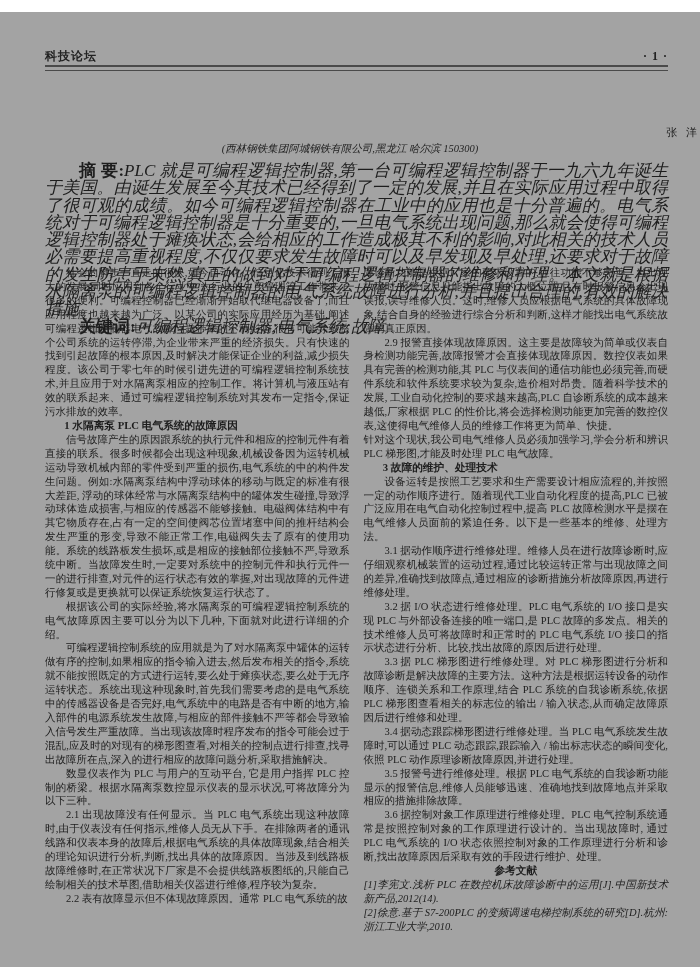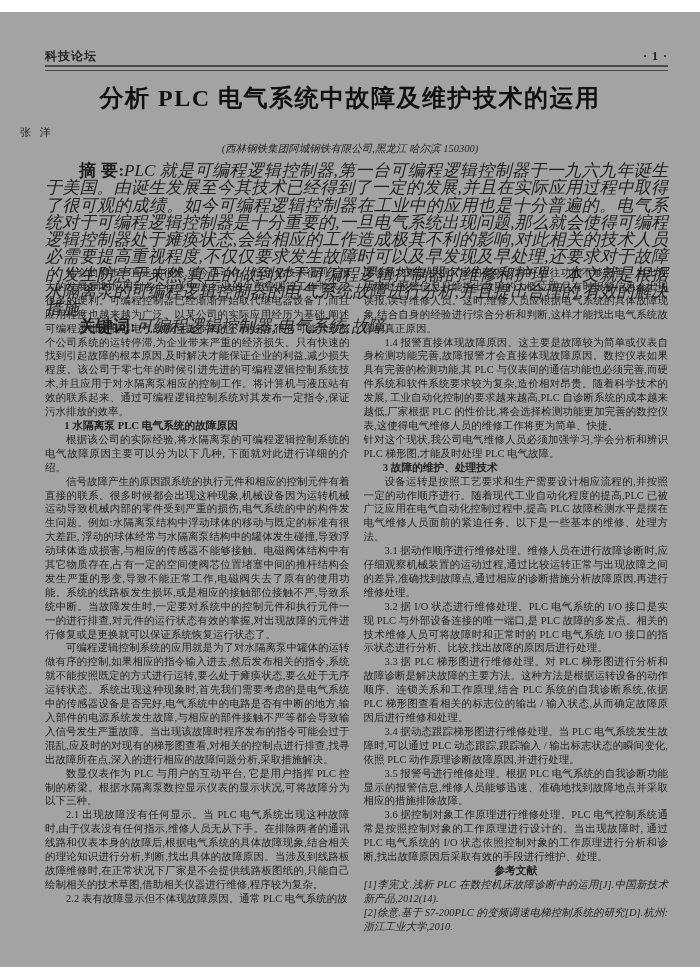--- a/index.html
+++ b/index.html
@@ -23,21 +23,21 @@
     border-top:2px solid #4a4a4a;border-bottom:1px solid #4a4a4a;
   }
   
   .title{
     position:absolute;top:70px;left:0;right:0;
     text-align:center;font-size:24px;font-weight:bold;
     letter-spacing:1.5px;color:#111;
   }
   .author{
     position:absolute;top:113px;left:0;right:0;
-    text-align:left;font-size:11px;letter-spacing:3px;color:#222;padding-left:20px;
+    text-align:right;font-size:11px;letter-spacing:3px;color:#222;padding-left:20px;
   }
   .affiliation{
     position:absolute;top:130px;left:0;right:0;
     text-align:center;font-size:10.5px;font-style:italic;color:#222;
   }
   
   .abstract-block{
     position:absolute;top:150px;left:45px;right:32px;
     font-size:17px;line-height:17.3px;text-align:justify;
   }
@@ -66,45 +66,44 @@
 <body>
 
 <div class="page">
 
   <div class="running-head">
     <span>科技论坛</span>
     <span>· 1 ·</span>
   </div>
   <div class="head-rule"></div>
 
-  <div class="title">分析 PLC 电气系统中故障及维护技术的运用</div>
   <div class="author">张 洋</div>
   <div class="affiliation">(西林钢铁集团阿城钢铁有限公司,黑龙江 哈尔滨 150300)</div>
 
   <div class="abstract-block">
     <p><span class="abs-label">摘 要:</span><span class="abs-text">PLC 就是可编程逻辑控制器,第一台可编程逻辑控制器于一九六九年诞生于美国。由诞生发展至今其技术已经得到了一定的发展,并且在实际应用过程中取得了很可观的成绩。如今可编程逻辑控制器在工业中的应用也是十分普遍的。电气系统对于可编程逻辑控制器是十分重要的,一旦电气系统出现问题,那么就会使得可编程逻辑控制器处于瘫痪状态,会给相应的工作造成极其不利的影响,对此相关的技术人员必需要提高重视程度,不仅仅要求发生故障时可以及早发现及早处理,还要求对于故障的发生防患于未然,真正的做到对于可编程逻辑控制器的维修和护理。本文就是根据水隔离泵的可编程逻辑控制器的电气系统故障进行分析,并且提出合理的,有效的解决措施。</span></p>
     <p><span class="kw-label">关键词:</span><span class="kw-text">可编程逻辑控制器;电气系统;故障</span></p>
   </div>
 
   <div class="body-cols">
 
     <div class="col">
       <p>社会的脚步一直走的很快,如今自动化、信息化技术得到了很大的发展,同时应用到各个行业中,为行业的生产管理等工作带来了很多的便利。可编程控制器已经渐渐开始取代继电器设备了,而且应用程度也越来越为广泛。以某公司的实际应用经历为基础,阐述可编程逻辑控制器电气故障问题带来的不利影响,很有可能导致整个公司系统的运转停滞,为企业带来严重的经济损失。只有快速的找到引起故障的根本原因,及时解决才能保证企业的利益,减少损失程度。该公司于零七年的时候引进先进的可编程逻辑控制系统技术,并且应用于对水隔离泵相应的控制工作。将计算机与液压站有效的联系起来、通过可编程逻辑控制系统对其发布一定指令,保证污水排放的效率。</p>
       <h3>1 水隔离泵 PLC 电气系统的故障原因</h3>
+      <p>信号故障产生的原因跟系统的执行元件和相应的控制元件有着直接的联系。很多时候都会出现这种现象,机械设备因为运转机械运动导致机械内部的零件受到严重的损伤,电气系统的中的构件发生问题。例如:水隔离泵结构中浮动球体的移动与既定的标准有很大差距, 浮动的球体经常与水隔离泵结构中的罐体发生碰撞,导致浮动球体造成损害,与相应的传感器不能够接触。电磁阀体结构中有其它物质存在,占有一定的空间使阀芯位置堵塞中间的推杆结构会发生严重的形变,导致不能正常工作,电磁阀失去了原有的使用功能。系统的线路板发生损坏,或是相应的接触部位接触不严,导致系统中断。当故障发生时,一定要对系统中的控制元件和执行元件一一的进行排查,对元件的运行状态有效的掌握,对出现故障的元件进行修复或是更换就可以保证系统恢复运行状态了。</p>
       <p>根据该公司的实际经验,将水隔离泵的可编程逻辑控制系统的电气故障原因主要可以分为以下几种, 下面就对此进行详细的介绍。</p>
-      <p>信号故障产生的原因跟系统的执行元件和相应的控制元件有着直接的联系。很多时候都会出现这种现象,机械设备因为运转机械运动导致机械内部的零件受到严重的损伤,电气系统的中的构件发生问题。例如:水隔离泵结构中浮动球体的移动与既定的标准有很大差距, 浮动的球体经常与水隔离泵结构中的罐体发生碰撞,导致浮动球体造成损害,与相应的传感器不能够接触。电磁阀体结构中有其它物质存在,占有一定的空间使阀芯位置堵塞中间的推杆结构会发生严重的形变,导致不能正常工作,电磁阀失去了原有的使用功能。系统的线路板发生损坏,或是相应的接触部位接触不严,导致系统中断。当故障发生时,一定要对系统中的控制元件和执行元件一一的进行排查,对元件的运行状态有效的掌握,对出现故障的元件进行修复或是更换就可以保证系统恢复运行状态了。</p>
       <p>可编程逻辑控制系统的应用就是为了对水隔离泵中罐体的运转做有序的控制,如果相应的指令输入进去,然后发布相关的指令,系统就不能按照既定的方式进行运转,要么处于瘫痪状态,要么处于无序运转状态。系统出现这种现象时,首先我们需要考虑的是电气系统中的传感器设备是否完好,电气系统中的电路是否有中断的地方,输入部件的电源系统发生故障,与相应的部件接触不严等都会导致输入信号发生严重故障。当出现该故障时程序发布的指令可能会过于混乱,应及时的对现有的梯形图查看,对相关的控制点进行排查,找寻出故障所在点,深入的进行相应的故障问题分析,采取措施解决。</p>
       <p>数显仪表作为 PLC 与用户的互动平台, 它是用户指挥 PLC 控制的桥梁。根据水隔离泵数控显示仪表的显示状况,可将故障分为以下三种。</p>
       <p>2.1 出现故障没有任何显示。当 PLC 电气系统出现这种故障时,由于仪表没有任何指示,维修人员无从下手。在排除两者的通讯线路和仪表本身的故障后,根据电气系统的具体故障现象,结合相关的理论知识进行分析,判断,找出具体的故障原因。当涉及到线路板故障维修时,在正常状况下厂家是不会提供线路板图纸的,只能自己绘制相关的技术草图,借助相关仪器进行维修,程序较为复杂。</p>
       <p>2.2 表有故障显示但不体现故障原因。通常 PLC 电气系统的故</p>
     </div>
 
     <div class="col">
       <p class="flush">障诊断功能是根据厂家的要求设置的,往往功能不够完善。当出现故障时,报警信息只能指出故障的大概位置,且有时报警信息会出现误报,误导维修人员。这时,维修人员应根据电气系统的具体故障现象,结合自身的经验进行综合分析和判断,这样才能找出电气系统故障的真正原因。</p>
-      <p>1.4 报警直接体现故障原因。这主要是故障较为简单或仪表自身检测功能完善,故障报警才会直接体现故障原因。数控仪表如果具有完善的检测功能,其 PLC 与仪表间的通信功能也必须完善,而硬件系统和软件系统要求较为复杂,造价相对昂贵。随着科学技术的发展, 工业自动化控制的要求越来越高,PLC 自诊断系统的成本越来越低,厂家根据 PLC 的性价比,将会选择检测功能更加完善的数控仪表,这使得电气维修人员的维修工作将更为简单、快捷。</p>
+      <p>2.9 报警直接体现故障原因。这主要是故障较为简单或仪表自身检测功能完善,故障报警才会直接体现故障原因。数控仪表如果具有完善的检测功能,其 PLC 与仪表间的通信功能也必须完善,而硬件系统和软件系统要求较为复杂,造价相对昂贵。随着科学技术的发展, 工业自动化控制的要求越来越高,PLC 自诊断系统的成本越来越低,厂家根据 PLC 的性价比,将会选择检测功能更加完善的数控仪表,这使得电气维修人员的维修工作将更为简单、快捷。</p>
       <p class="flush">针对这个现状,我公司电气维修人员必须加强学习,学会分析和辨识 PLC 梯形图,才能及时处理 PLC 电气故障。</p>
       <h3>3 故障的维护、处理技术</h3>
       <p>设备运转是按照工艺要求和生产需要设计相应流程的,并按照一定的动作顺序进行。随着现代工业自动化程度的提高,PLC 已被广泛应用在电气自动化控制过程中,提高 PLC 故障检测水平是摆在电气维修人员面前的紧迫任务。以下是一些基本的维修、处理方法。</p>
       <p>3.1 据动作顺序进行维修处理。维修人员在进行故障诊断时,应仔细观察机械装置的运动过程,通过比较运转正常与出现故障之间的差异,准确找到故障点,通过相应的诊断措施分析故障原因,再进行维修处理。</p>
       <p>3.2 据 I/O 状态进行维修处理。PLC 电气系统的 I/O 接口是实现 PLC 与外部设备连接的唯一端口,是 PLC 故障的多发点。相关的技术维修人员可将故障时和正常时的 PLC 电气系统 I/O 接口的指示状态进行分析、比较,找出故障的原因后进行处理。</p>
       <p>3.3 据 PLC 梯形图进行维修处理。对 PLC 梯形图进行分析和故障诊断是解决故障的主要方法。这种方法是根据运转设备的动作顺序、连锁关系和工作原理,结合 PLC 系统的自我诊断系统,依据 PLC 梯形图查看相关的标志位的输出 / 输入状态,从而确定故障原因后进行维修和处理。</p>
       <p>3.4 据动态跟踪梯形图进行维修处理。当 PLC 电气系统发生故障时,可以通过 PLC 动态跟踪,跟踪输入 / 输出标志状态的瞬间变化,依照 PLC 动作原理诊断故障原因,并进行处理。</p>
       <p>3.5 报警号进行维修处理。根据 PLC 电气系统的自我诊断功能显示的报警信息,维修人员能够迅速、准确地找到故障地点并采取相应的措施排除故障。</p>
       <p>3.6 据控制对象工作原理进行维修处理。PLC 电气控制系统通常是按照控制对象的工作原理进行设计的。当出现故障时, 通过 PLC 电气系统的 I/O 状态依照控制对象的工作原理进行分析和诊断,找出故障原因后采取有效的手段进行维护、处理。</p>
       <h3 class="ref-head">参考文献</h3>

